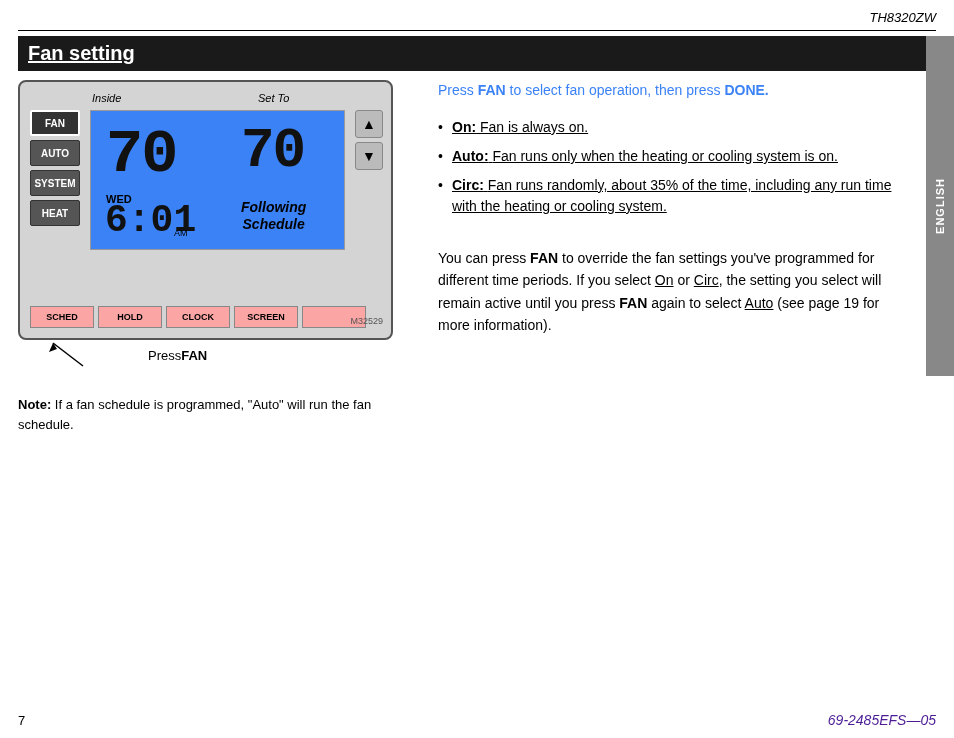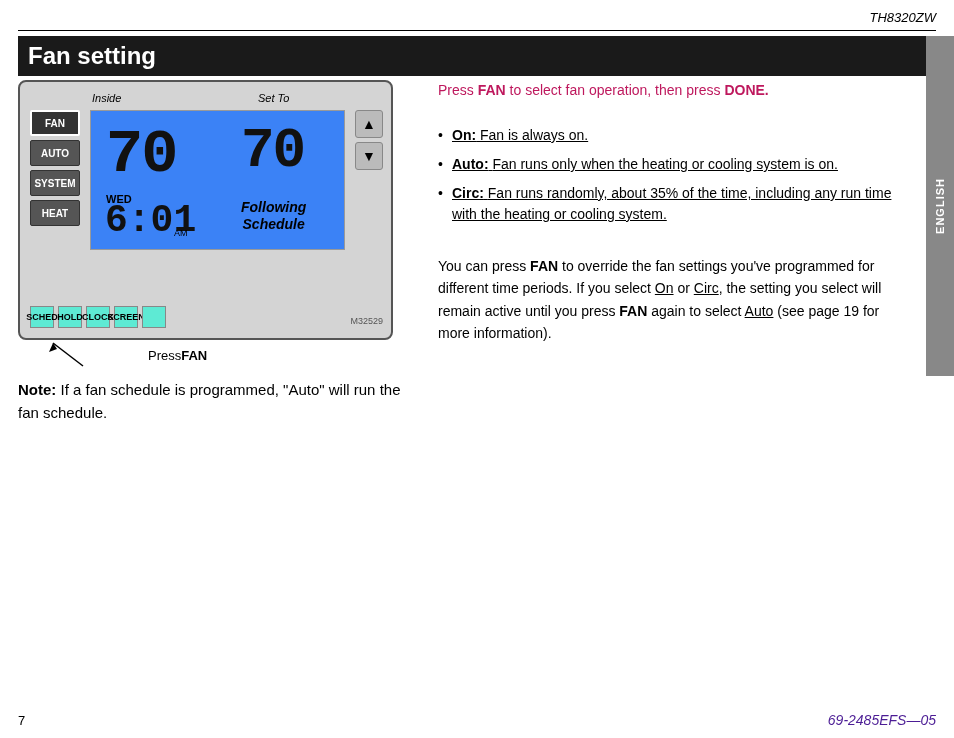--- a/index.html
+++ b/index.html
@@ -36,22 +36,23 @@
     .title-bar {
       position: absolute;
       top: 36px;
       left: 18px;
       right: 18px;
       background: #1a1a1a;
       padding: 6px 10px;
     }
     .title-bar span {
       color: #fff;
-      font-size: 24px;
-      font-weight: bold;
+      font-size: 20px;
+      font-weight: bold;
+      text-decoration: underline;
     }
 
     
     .english-sidebar {
       position: absolute;
       top: 36px;
       right: 0;
       width: 28px;
       height: 340px;
       background: #888;
@@ -253,23 +254,23 @@
     
     .bottom-buttons {
       position: absolute;
       bottom: 10px;
       left: 10px;
       display: flex;
       gap: 4px;
     }
 
     .bottom-btn {
-      width: 24px;
+      width: 64px;
       height: 22px;
-      background: #5eead4;
+      background: #fca5a5;
       border: 1px solid #888;
       border-radius: 0;
       display: flex;
       align-items: center;
       justify-content: center;
       font-size: 9px;
       font-weight: bold;
       color: #000;
     }
 
@@ -288,35 +289,35 @@
       font-size: 13px;
       color: #000;
       padding-left: 120px;
     }
     .press-fan-label .bold {
       font-weight: bold;
     }
 
     
     .note-section {
-      margin-top: 16px;
-      font-size: 15px;
+      margin-top: 32px;
+      font-size: 13px;
       line-height: 1.5;
       color: #000;
     }
     .note-section .bold {
       font-weight: bold;
     }
 
     
     .instruction-text {
       font-size: 14px;
       line-height: 1.5;
-      color: #be185d;
-      margin-bottom: 24px;
+      color: #3b82f6;
+      margin-bottom: 16px;
     }
 
     .bullet-list {
       list-style: none;
       padding: 0;
       margin-bottom: 30px;
       text-decoration: underline;
     }
     .bullet-list li {
       font-size: 14px;

